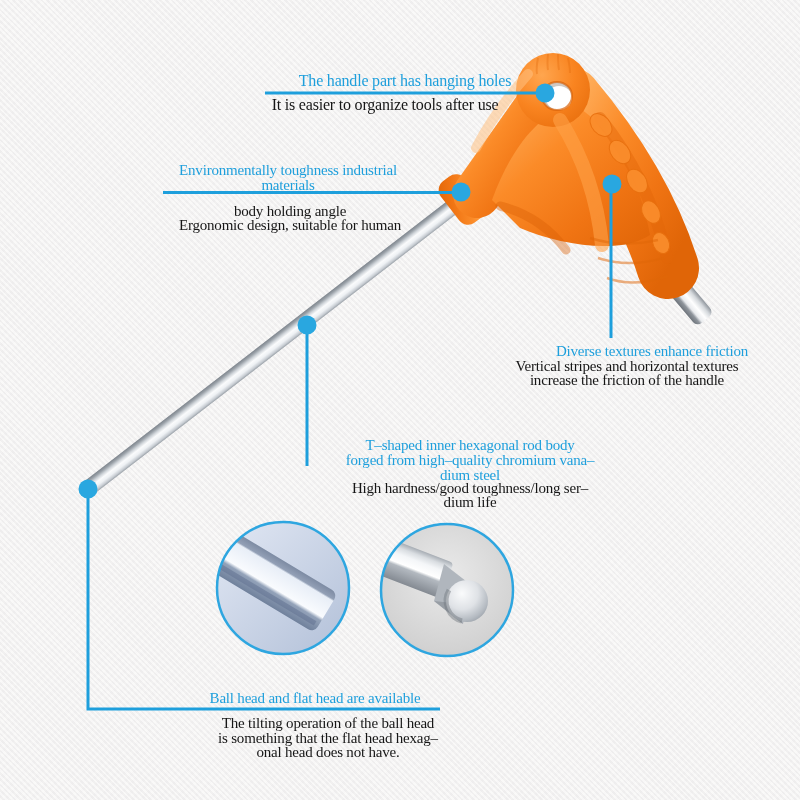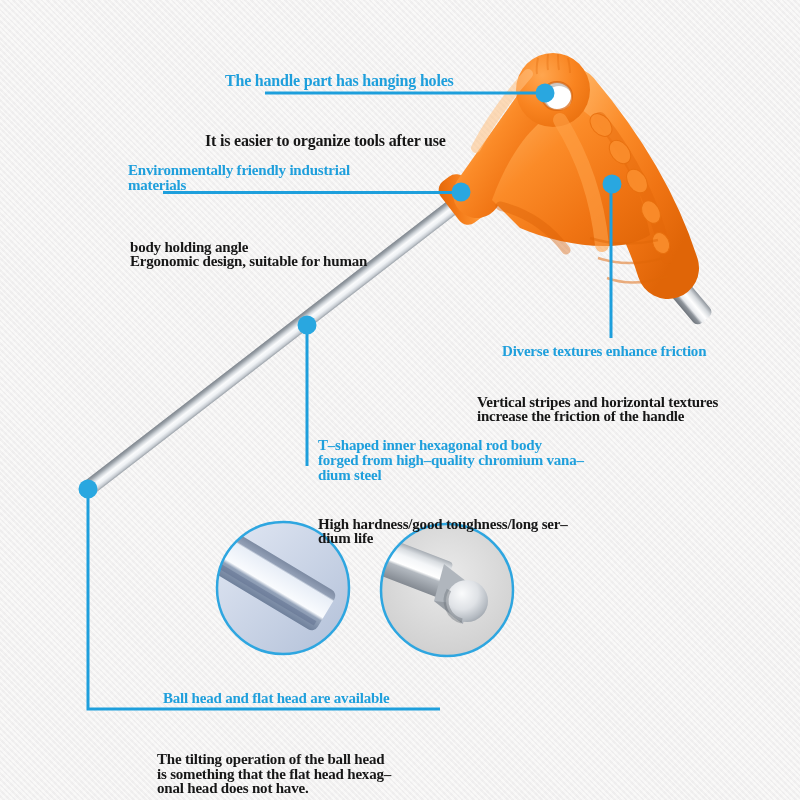--- a/index.html
+++ b/index.html
@@ -7,34 +7,34 @@
     position:relative;
     width:800px;height:800px;
     background:var(--paper,#f3f2f1);
     background-image:
       repeating-linear-gradient(45deg, rgba(255,255,255,.45) 0 2px, rgba(228,227,230,.22) 2px 4px),
       repeating-linear-gradient(-45deg, rgba(250,249,248,.3) 0 3px, rgba(235,234,236,.18) 3px 6px);
     overflow:hidden;
     font-family:"Liberation Serif","DejaVu Serif",serif;
   }
   svg.overlay{position:absolute;left:0;top:0;}
-  .note{position:absolute;font-weight:bold;}
+  .note{position:absolute;text-align:center;font-weight:normal;}
   .note .line{display:block;white-space:nowrap;letter-spacing:-0.2px;}
   .head{color:var(--accent,#1e9fdc);}
-  .body{color:var(--ink,#161616);margin-top:36px;}
+  .body{color:var(--ink,#161616);}
   .a-h{left:225px;top:72px;width:360px;font-size:16px;line-height:17px;}
   .a-b{left:205px;top:96px;width:360px;font-size:16px;line-height:17px;}
   .b-h{left:128px;top:163px;width:320px;font-size:15px;line-height:15px;}
   .b-b{left:130px;top:204px;width:320px;font-size:15px;line-height:14px;}
   .c-h{left:502px;top:344px;width:300px;font-size:15px;line-height:15px;}
   .c-b{left:477px;top:359px;width:300px;font-size:15px;line-height:14px;}
   .d-h{left:318px;top:438px;width:304px;font-size:15px;line-height:15px;}
   .d-b{left:318px;top:481px;width:304px;font-size:15px;line-height:14px;}
   .e-h{left:163px;top:690px;width:304px;font-size:15px;line-height:16px;}
-  .e-b{left:157px;top:716px;width:316px;font-size:15px;line-height:14.5px;}
+  .e-b{left:170px;top:716px;width:316px;font-size:15px;line-height:14.5px;}
 </style>
 </head>
 <body>
 
 <div class="stage">
 
   <svg class="overlay" width="800" height="800" viewBox="0 0 800 800">
     <defs>
       <linearGradient id="gShaft" x1="0" y1="0" x2="0" y2="1">
         <stop offset="0" stop-color="#9aa1a8"></stop>
@@ -194,21 +194,21 @@
   </svg>
 
   <div class="note head a-h">
     <span class="line">The handle part has hanging holes</span>
   </div>
   <div class="note body a-b">
     <span class="line">It is easier to organize tools after use</span>
   </div>
 
   <div class="note head b-h">
-    <span class="line">Environmentally friendly industrial</span>
+    <span class="line">Environmentally toughness industrial</span>
     <span class="line">materials</span>
   </div>
   <div class="note body b-b">
     <span class="line">body holding angle</span>
     <span class="line">Ergonomic design, suitable for human</span>
   </div>
 
   <div class="note head c-h">
     <span class="line">Diverse textures enhance friction</span>
   </div>

